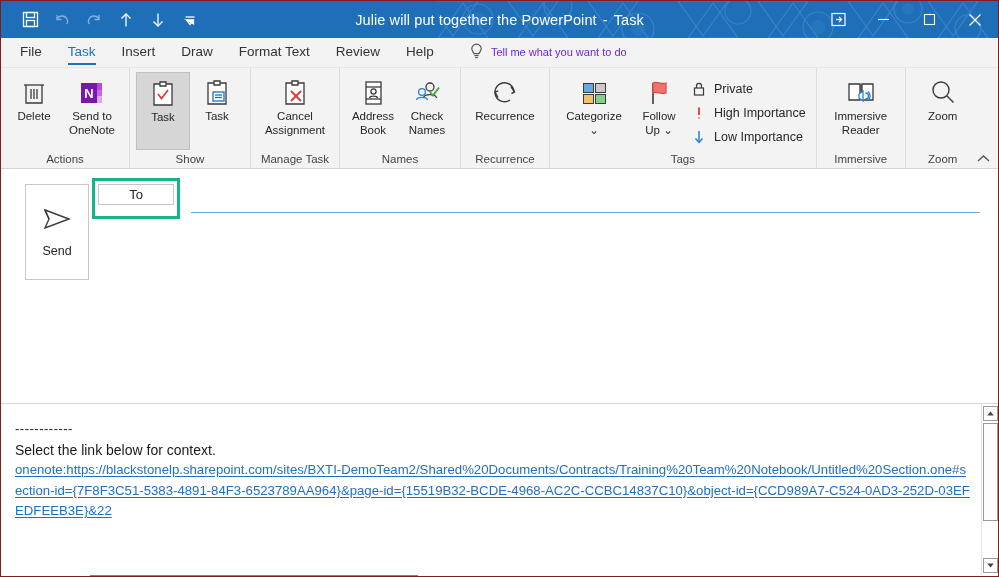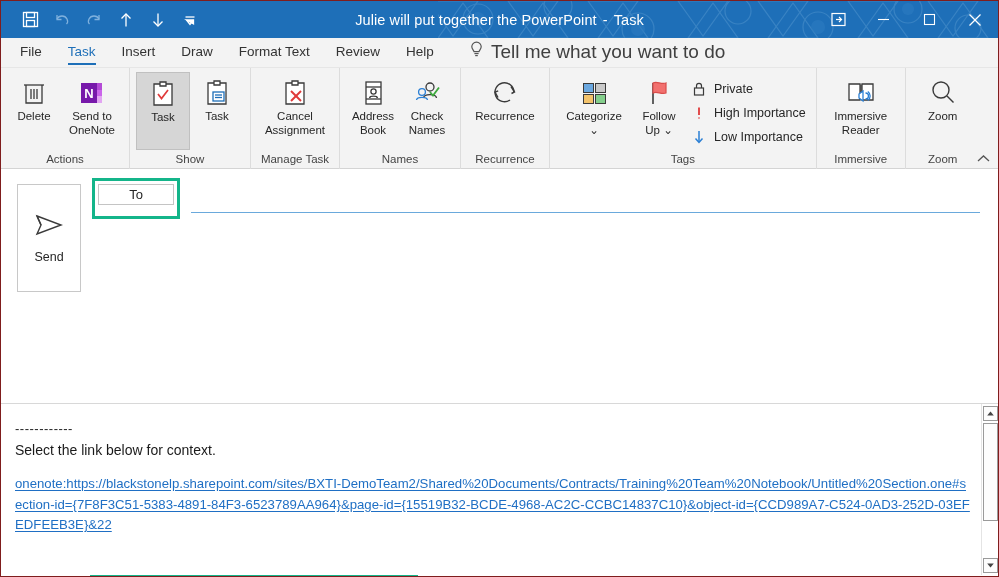--- a/index.html
+++ b/index.html
@@ -76,21 +76,21 @@
     white-space: nowrap;
   }
   .tab.active { color:#1e6fb8; font-weight:400; }
   .tab.active:after {
     content:""; position:absolute; left:13px; right:13px; bottom:2px;
     height: 2.5px; background:#1e6fb8;
   }
   .tellme {
     display:flex; align-items:center; gap:7px;
     padding-left: 22px; height:30px;
-    font-size:19px; color:#404040;
+    font-size:11px; color:#6d28d9;
   }
 
   
   .ribbon {
     position: relative;
     height: 101px;
     background: #f3f3f3;
     display: flex;
     border-bottom: 1px solid #d4d4d4;
   }
@@ -135,22 +135,22 @@
   }
 
   
   .form {
     position: relative;
     height: 235px;
     background:#ffffff;
     border-bottom: 1px solid #d8d8d8;
   }
   .send-btn {
-    position:absolute; left:16px; top:15px;
-    width:64px; height:108px;
+    position:absolute; left:24px; top:15px;
+    width:64px; height:96px;
     border:1px solid #c8c8c8; background:#ffffff;
     display:flex; flex-direction:column; align-items:center; justify-content:center;
     font-size:12.5px; color:#262626;
   }
   .send-btn .ico { margin-bottom:10px; }
 
   .to-btn {
     position:absolute; left:97px; top:15px;
     width: 76px; height: 21px;
     border:1px solid #c4c4c4; background:#ffffff;
@@ -236,21 +236,20 @@
     flex:1 1 auto;
     padding: 18px 8px 0 14px;
     overflow:hidden;
   }
   .dashline {
     font-size:13px; color:#222; letter-spacing:.5px;
     line-height:14px; margin-bottom:4px;
   }
   .bodyline {
     font-size:14px; color:#1a1a1a; line-height:20px;
-    margin-bottom: 14px;
   }
   .urlblock {
     font-size:13.2px; line-height:20.5px;
     color:#1f6fc4;
     word-break: break-all;
     text-decoration: underline;
     text-underline-offset: 2px;
   }
   .vscroll {
     width: 17px; flex:0 0 17px;

